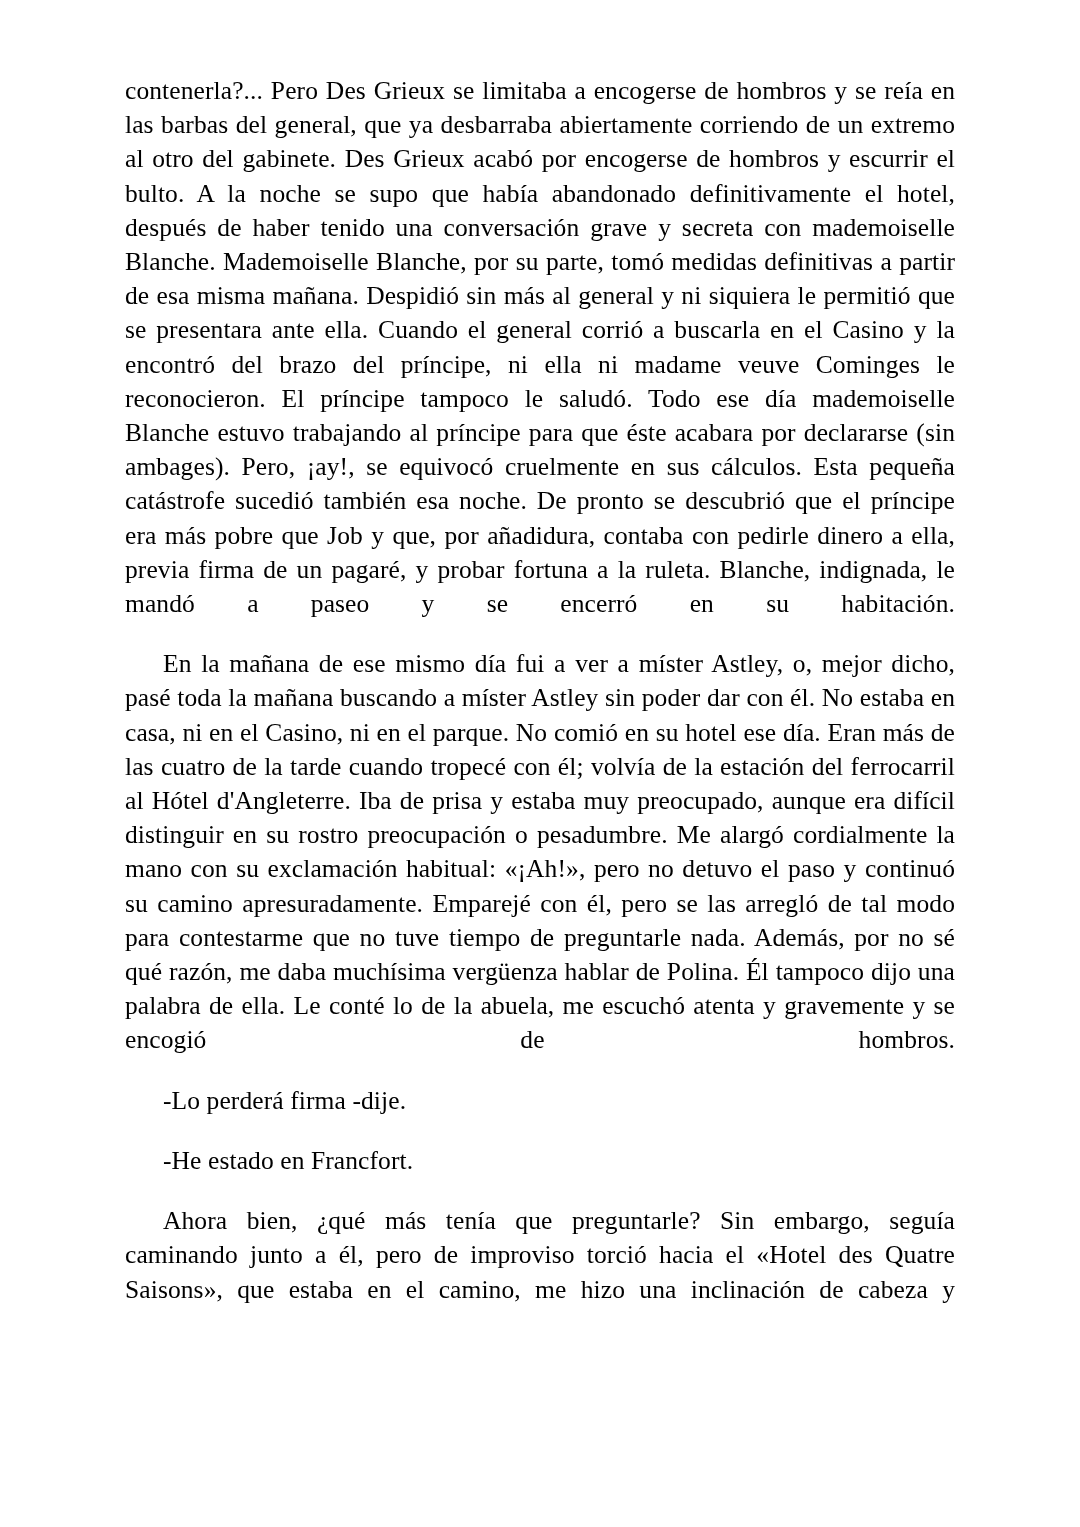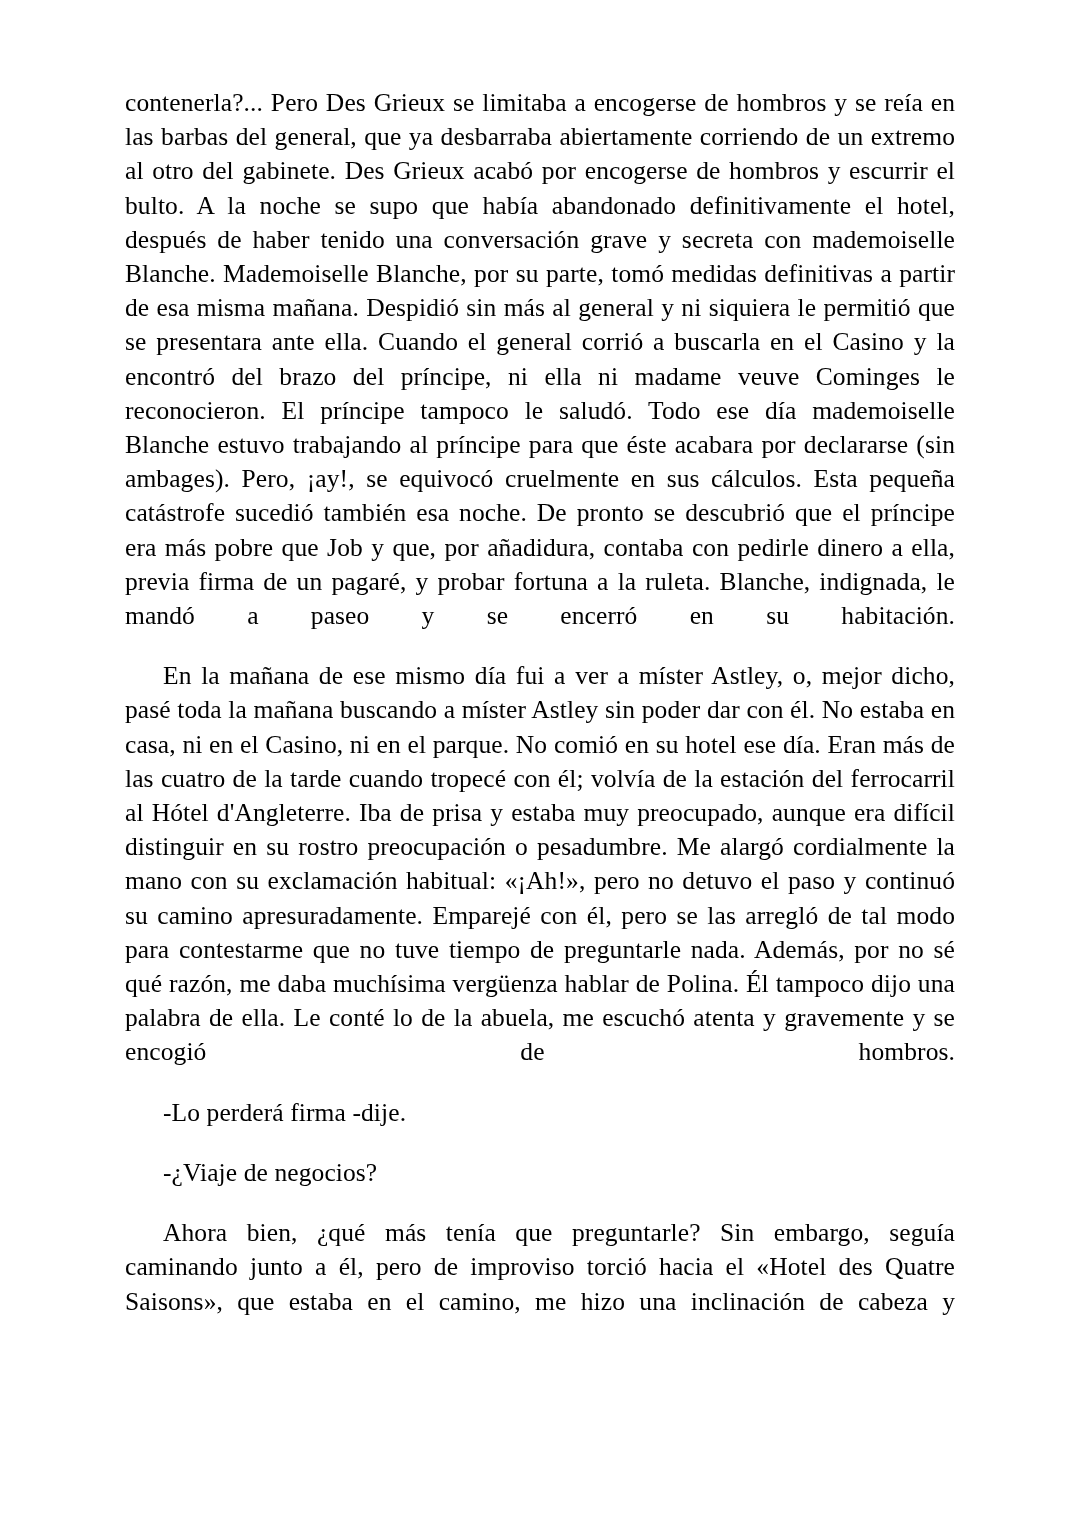--- a/index.html
+++ b/index.html
@@ -19,21 +19,21 @@
   .page {
     position: relative;
     width: 1080px;
     height: 1527px;
     background: #ffffff;
     box-sizing: border-box;
   }
   .text-column {
     position: absolute;
     left: 125px;
-    top: 86px;
+    top: 74px;
     width: 830px;
   }
   p.para {
     margin: 0;
     padding: 0;
     font-size: 25.5px;
     line-height: 34.2px;
     text-align: justify;
     text-justify: inter-word;
     letter-spacing: 0.1px;
@@ -69,20 +69,20 @@
   <div class="text-column">
 
     <p class="para first continues">contenerla?... Pero Des Grieux se limitaba a encogerse de hombros y se reía en las barbas del general, que ya desbarraba abiertamente corriendo de un extremo al otro del gabinete. Des Grieux acabó por encogerse de hombros y escurrir el bulto. A la noche se supo que había abandonado definitivamente el hotel, después de haber tenido una conversación grave y secreta con mademoiselle Blanche. Mademoiselle Blanche, por su parte, tomó medidas definitivas a partir de esa misma mañana. Despidió sin más al general y ni siquiera le permitió que se presentara ante ella. Cuando el general corrió a buscarla en el Casino y la encontró del brazo del príncipe, ni ella ni madame veuve Cominges le reconocieron. El príncipe tampoco le saludó. Todo ese día mademoiselle Blanche estuvo trabajando al príncipe para que éste acabara por declararse (sin ambages). Pero, ¡ay!, se equivocó cruelmente en sus cálculos. Esta pequeña catástrofe sucedió también esa noche. De pronto se descubrió que el príncipe era más pobre que Job y que, por añadidura, contaba con pedirle dinero a ella, previa firma de un pagaré, y probar fortuna a la ruleta. Blanche, indignada, le mandó a paseo y se encerró en su habitación.</p>
 
     <p class="para indent continues">En la mañana de ese mismo día fui a ver a míster Astley, o, mejor dicho, pasé toda la mañana buscando a míster Astley sin poder dar con él. No estaba en casa, ni en el Casino, ni en el parque. No comió en su hotel ese día. Eran más de las cuatro de la tarde cuando tropecé con él; volvía de la estación del ferrocarril al Hótel d'Angleterre. Iba de prisa y estaba muy preocupado, aunque era difícil distinguir en su rostro preocupación o pesadumbre. Me alargó cordialmente la mano con su exclamación habitual: «¡Ah!», pero no detuvo el paso y continuó su camino apresuradamente. Emparejé con él, pero se las arregló de tal modo para contestarme que no tuve tiempo de preguntarle nada. Además, por no sé qué razón, me daba muchísima vergüenza hablar de Polina. Él tampoco dijo una palabra de ella. Le conté lo de la abuela, me escuchó atenta y gravemente y se encogió de hombros.</p>
 
     <p class="para dialogue ends">-Lo perderá firma -dije.</p>
 
 
 
+    <p class="para dialogue ends">-He estado en Francfort.</p>
 
-    <p class="para dialogue ends">-¿Viaje de negocios?</p>
 
 
     <p class="para indent continues">Ahora bien, ¿qué más tenía que preguntarle? Sin embargo, seguía caminando junto a él, pero de improviso torció hacia el «Hotel des Quatre Saisons», que estaba en el camino, me hizo una inclinación de cabeza y</p>
 
   </div>
 </div>
 
 </body></html>

